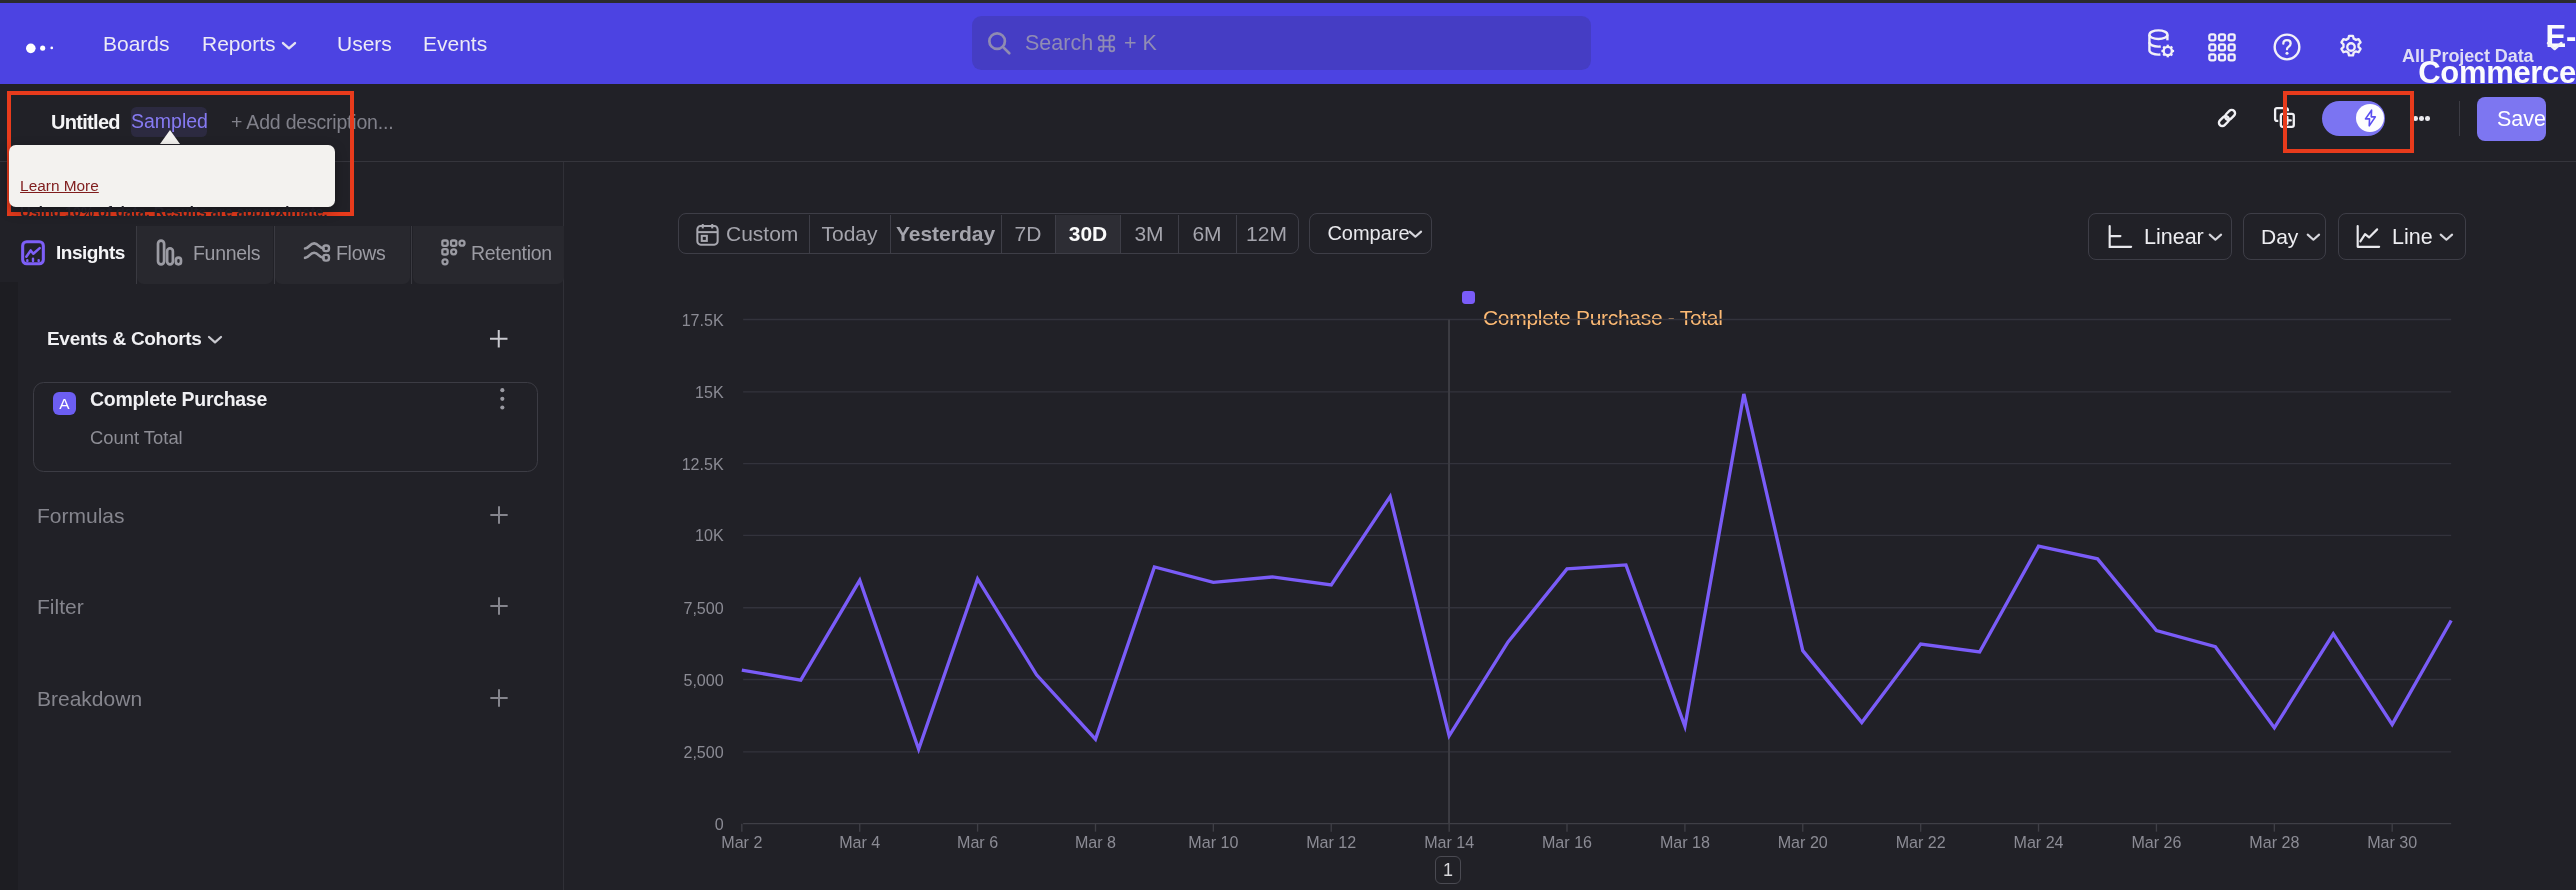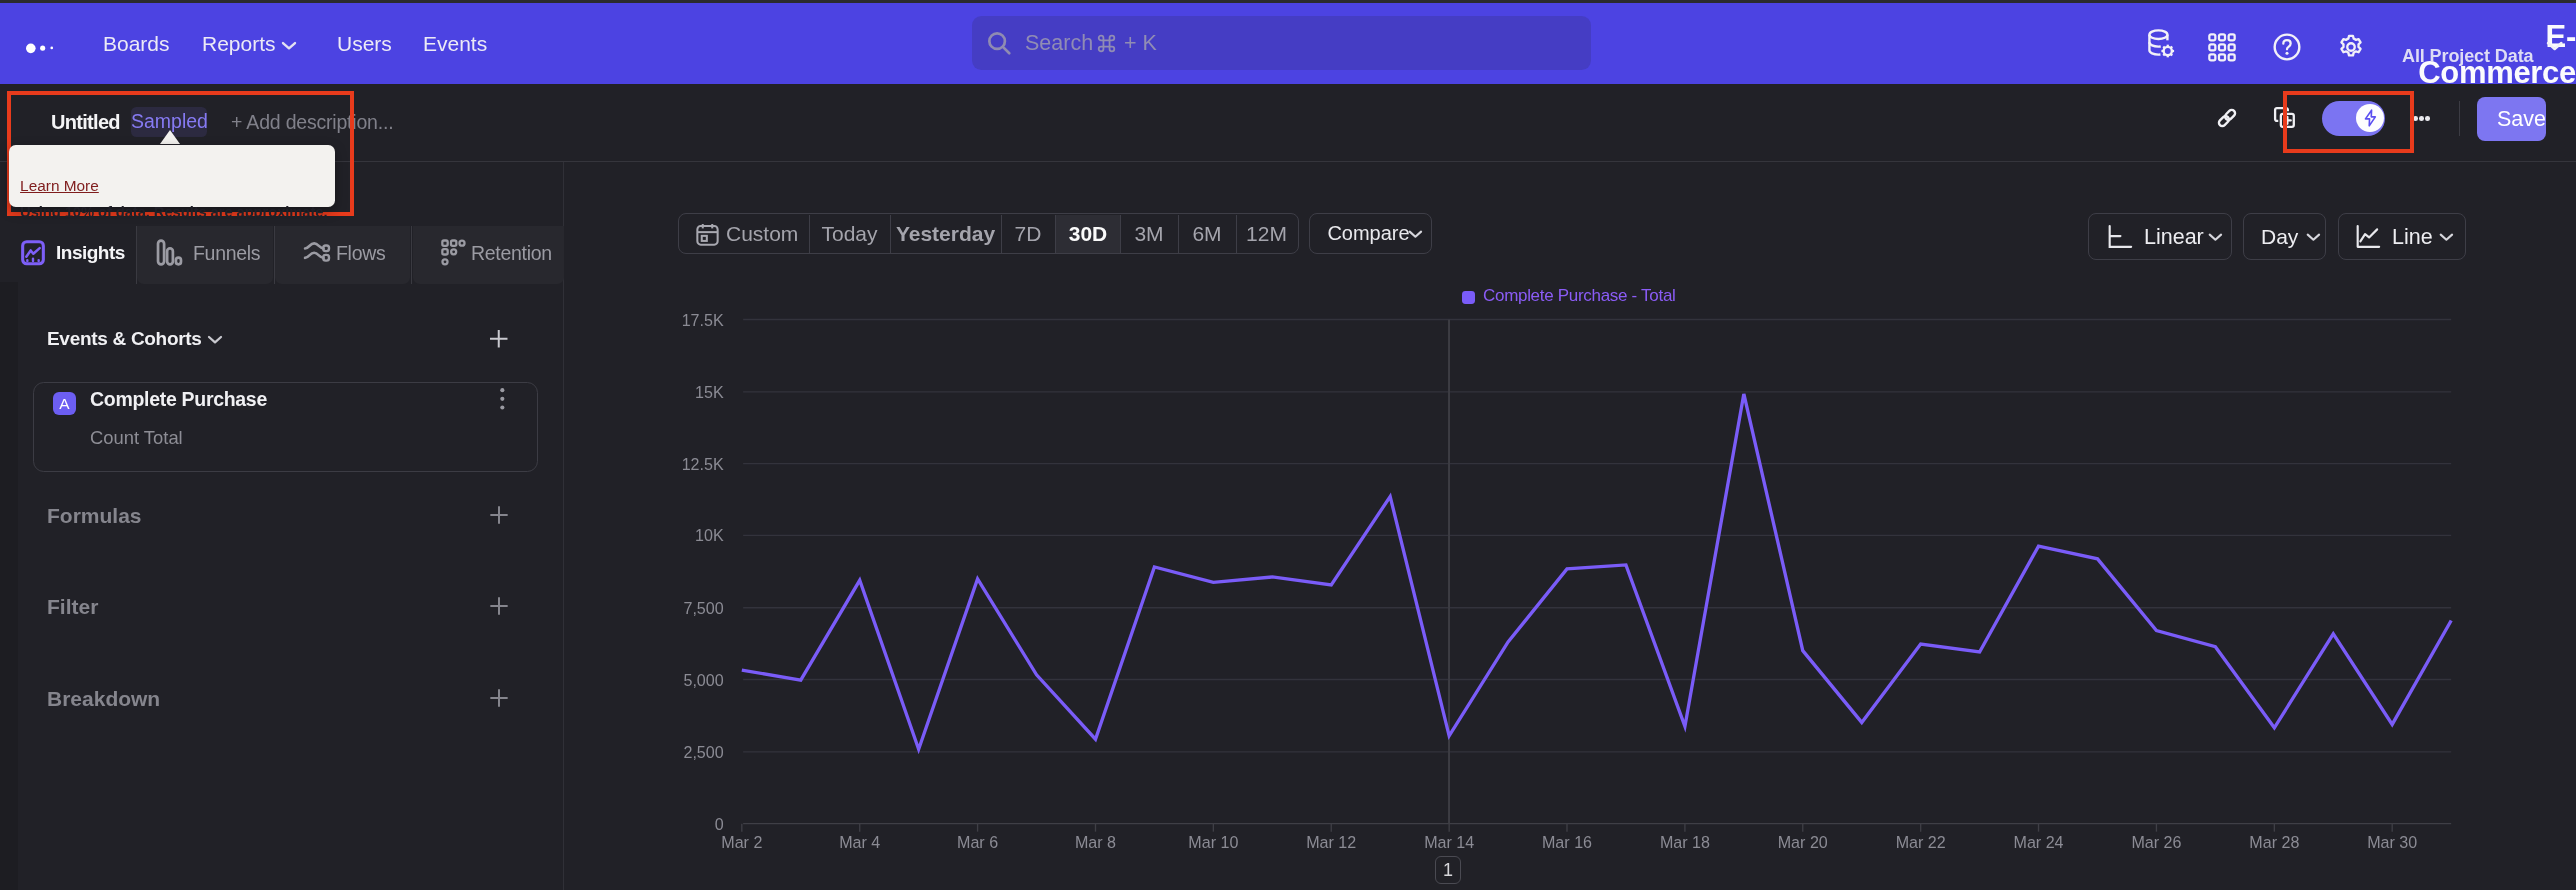--- a/index.html
+++ b/index.html
@@ -35,30 +35,30 @@
 #gutter { left:0; top:282px; width:18px; height:608px; background:#1d1d22; }
 .tab { position:absolute; top:226px; height:58px; background:#28282e; }
 .tabline { position:absolute; top:226px; width:1.3px; height:58px; background:#3a3a41; }
 .tabtxt { position:absolute; font-size:19.5px; letter-spacing:-0.3px; color:#9b9ba3; }
 #tabInsights { color:#f5f5f7; font-weight:700; font-size:19px; letter-spacing:-0.5px; }
 #ecHead { left:47px; top:328px; font-size:19px; letter-spacing:-0.3px; font-weight:700; color:#f0f0f3; }
 #card { left:33px; top:382px; width:505px; height:90px; border:1.3px solid #3c3c44; border-radius:10.7px; }
 #abadge { left:53px; top:392px; width:23px; height:23px; background:#6c5ef2; border-radius:6px; color:#fff; font-size:15.4px; text-align:center; line-height:23px; }
 #cptxt { left:90px; top:388px; font-size:19.5px; letter-spacing:-0.3px; font-weight:700; color:#f0f0f3; }
 #cttxt { left:90px; top:427px; font-size:18.4px; color:#8d8d95; }
-.sect { position:absolute; left:47px; font-size:21px; font-weight:700; color:#85858d; }
+.sect { position:absolute; left:37px; font-size:21px; font-weight:400; color:#85858d; }
 
 .btn { position:absolute; border:1.3px solid #3e3e47; border-radius:8px; color:#e9e9ed; }
 #segbar { left:678px; top:213px; width:621px; height:41px; border:1.3px solid #3e3e47; border-radius:8px; }
 .seg { position:absolute; top:215px; height:38px; line-height:38px; text-align:center; font-size:21px; color:#a4a4ac; }
 .segline { position:absolute; top:215px; width:1.3px; height:38px; background:#3e3e47; }
 #seg30 { background:#2d2d34; color:#fafafa; font-weight:700; }
 
 #legsq { left:1462px; top:291px; width:13.4px; height:13.4px; background:#7a5cf8; border-radius:3.4px; }
-#legtxt { left:1483px; top:286px; font-size:17px; letter-spacing:-0.3px; color:#8b5cf6; }
+#legtxt { left:1483px; top:306px; font-size:21px; letter-spacing:-0.3px; color:#fdba74; }
 
 #pag { left:1435px; top:856px; width:26px; height:27.5px; border:1.3px solid #4a4a52; border-radius:6px; color:#d6d6da; font-size:18px; text-align:center; line-height:26px; }
 svg { position:absolute; overflow:visible; }
 svg text { font-family:"Liberation Sans", sans-serif; }
 </style>
 </head>
 <body>
 <div id="stage">
   <div id="topstrip" class="abs"></div>
   <div id="navbar" class="abs">

